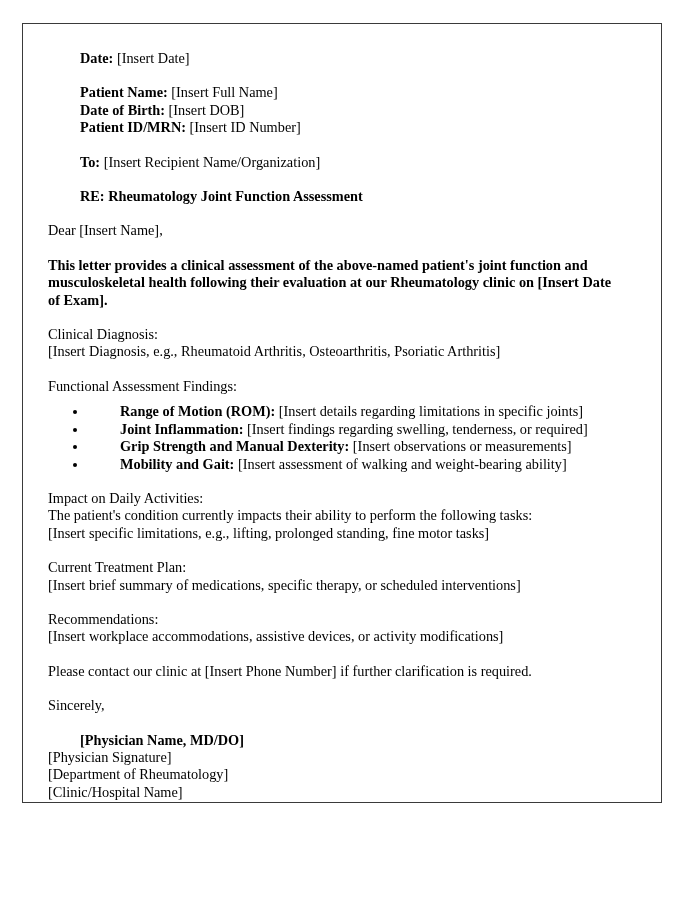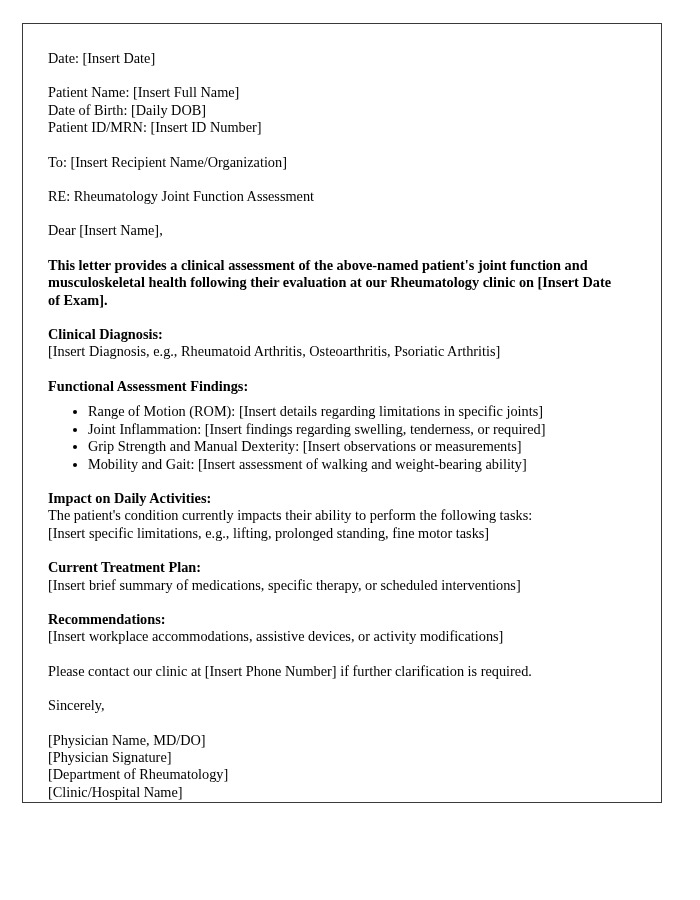--- a/index.html
+++ b/index.html
@@ -43,21 +43,21 @@
     line-height: 17.4px;
   }
   .gap-lg { height: 17px; }
   .gap-sm { height: 8px; }
 
   .line {
     margin: 0;
     white-space: normal;
   }
 
-  .b { font-weight: normal; }
+  .b { font-weight: bold; margin-left: 32px; }
 
   .para {
     margin: 0;
     max-width: 578px;
     font-weight: bold;
   }
 
   .wide {
     max-width: 596px;
   }
@@ -70,21 +70,21 @@
   ul.findings li {
     margin: 0;
     padding: 0;
     line-height: 17.4px;
   }
   ul.findings li::marker {
     font-size: 13px;
   }
 
   .hdg {
-    font-weight: bold;
+    font-weight: normal;
     margin: 0;
   }
 </style>
 </head>
 <body>
 
 <div id="page">
 
   <div id="doc-frame">
     <div id="doc-body">
@@ -95,21 +95,21 @@
       </div>
 
       <div class="gap-lg"></div>
 
       <div class="line">
         <span class="b">Patient Name:</span>
         <span>[Insert Full Name]</span>
       </div>
       <div class="line">
         <span class="b">Date of Birth:</span>
-        <span>[Daily DOB]</span>
+        <span>[Insert DOB]</span>
       </div>
       <div class="line">
         <span class="b">Patient ID/MRN:</span>
         <span>[Insert ID Number]</span>
       </div>
 
       <div class="gap-lg"></div>
 
       <div class="line">
         <span class="b">To:</span>

